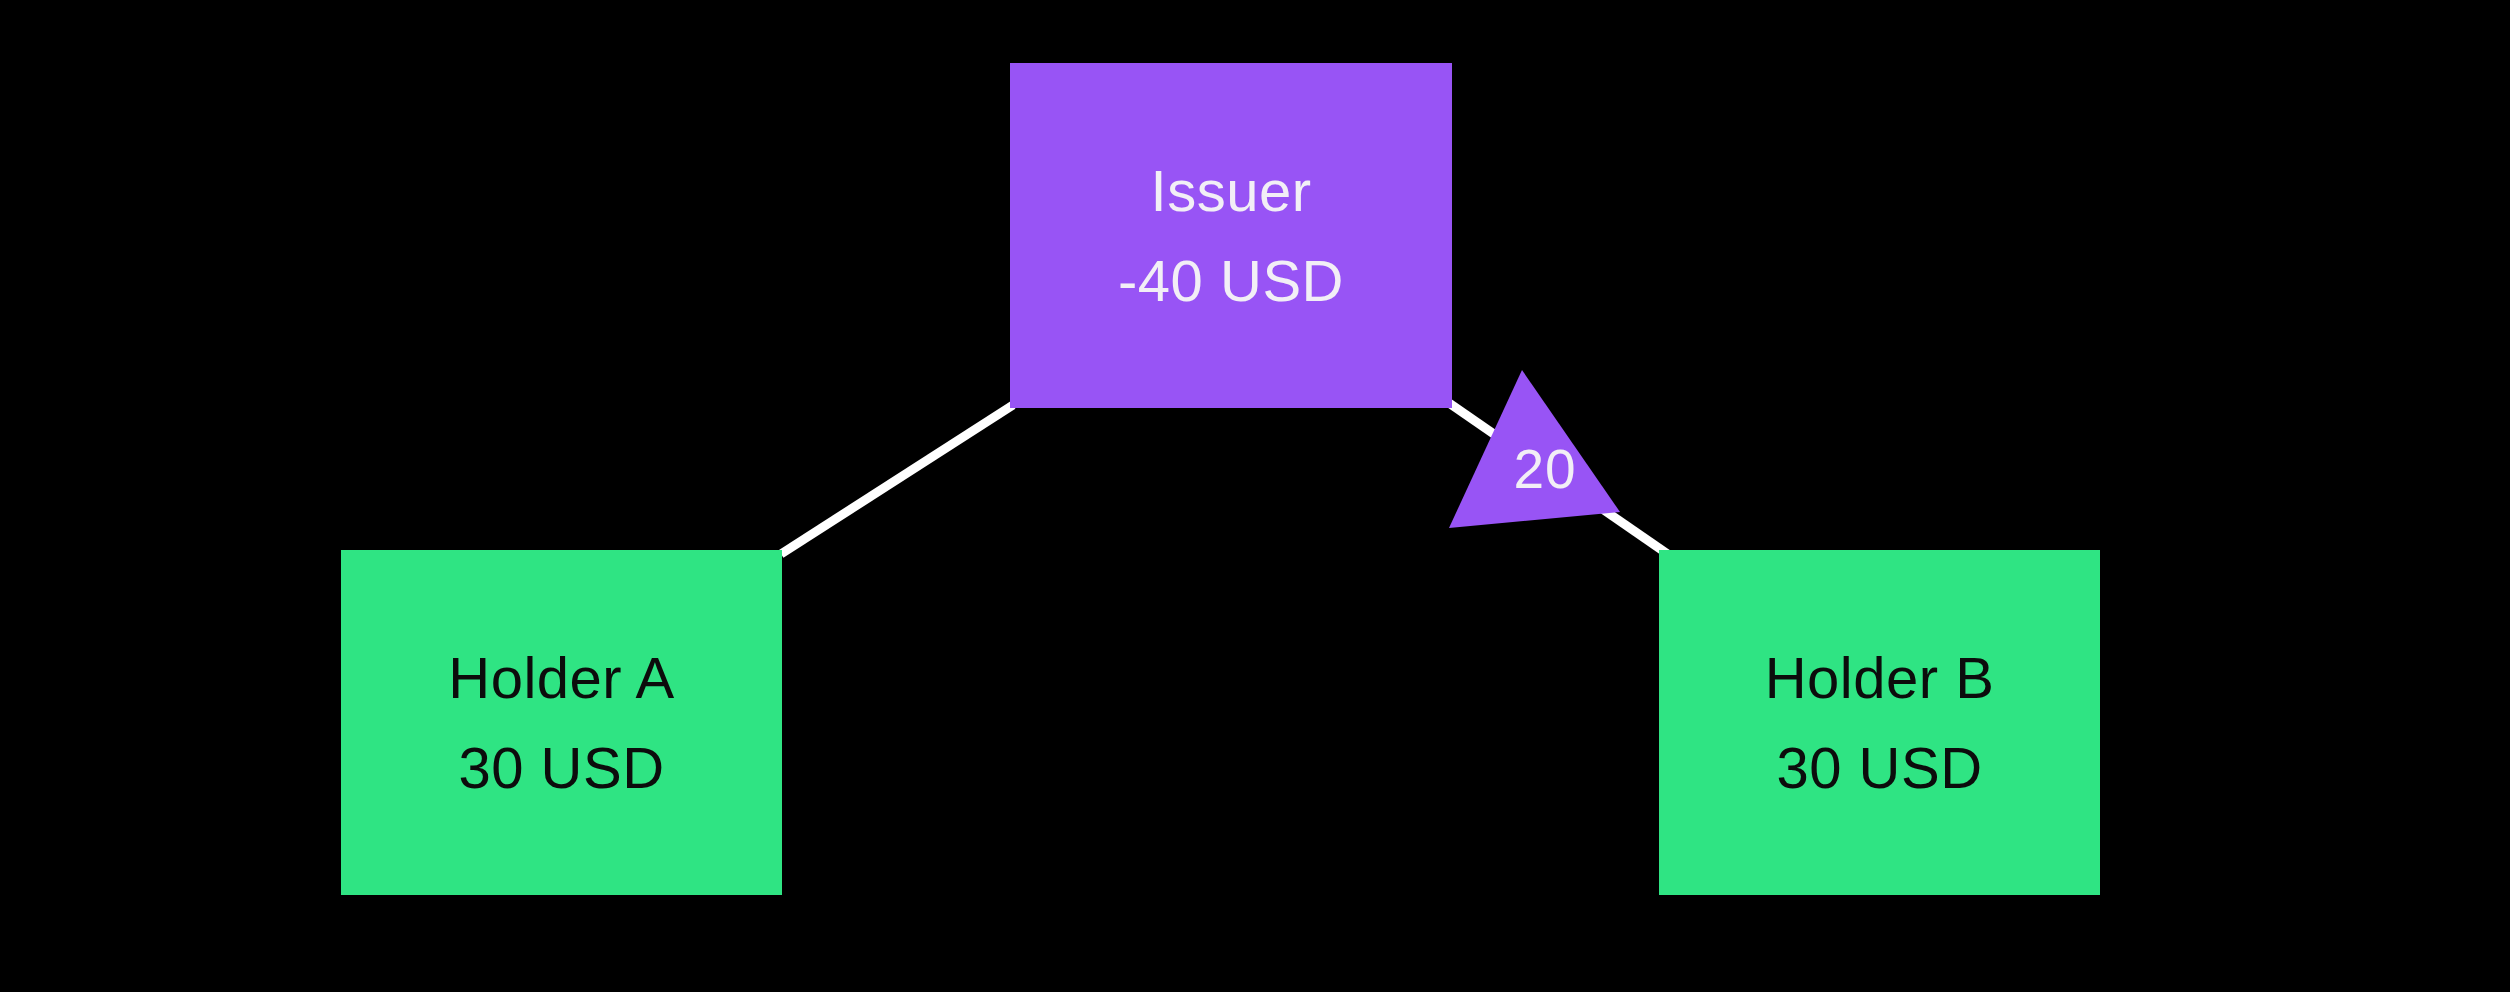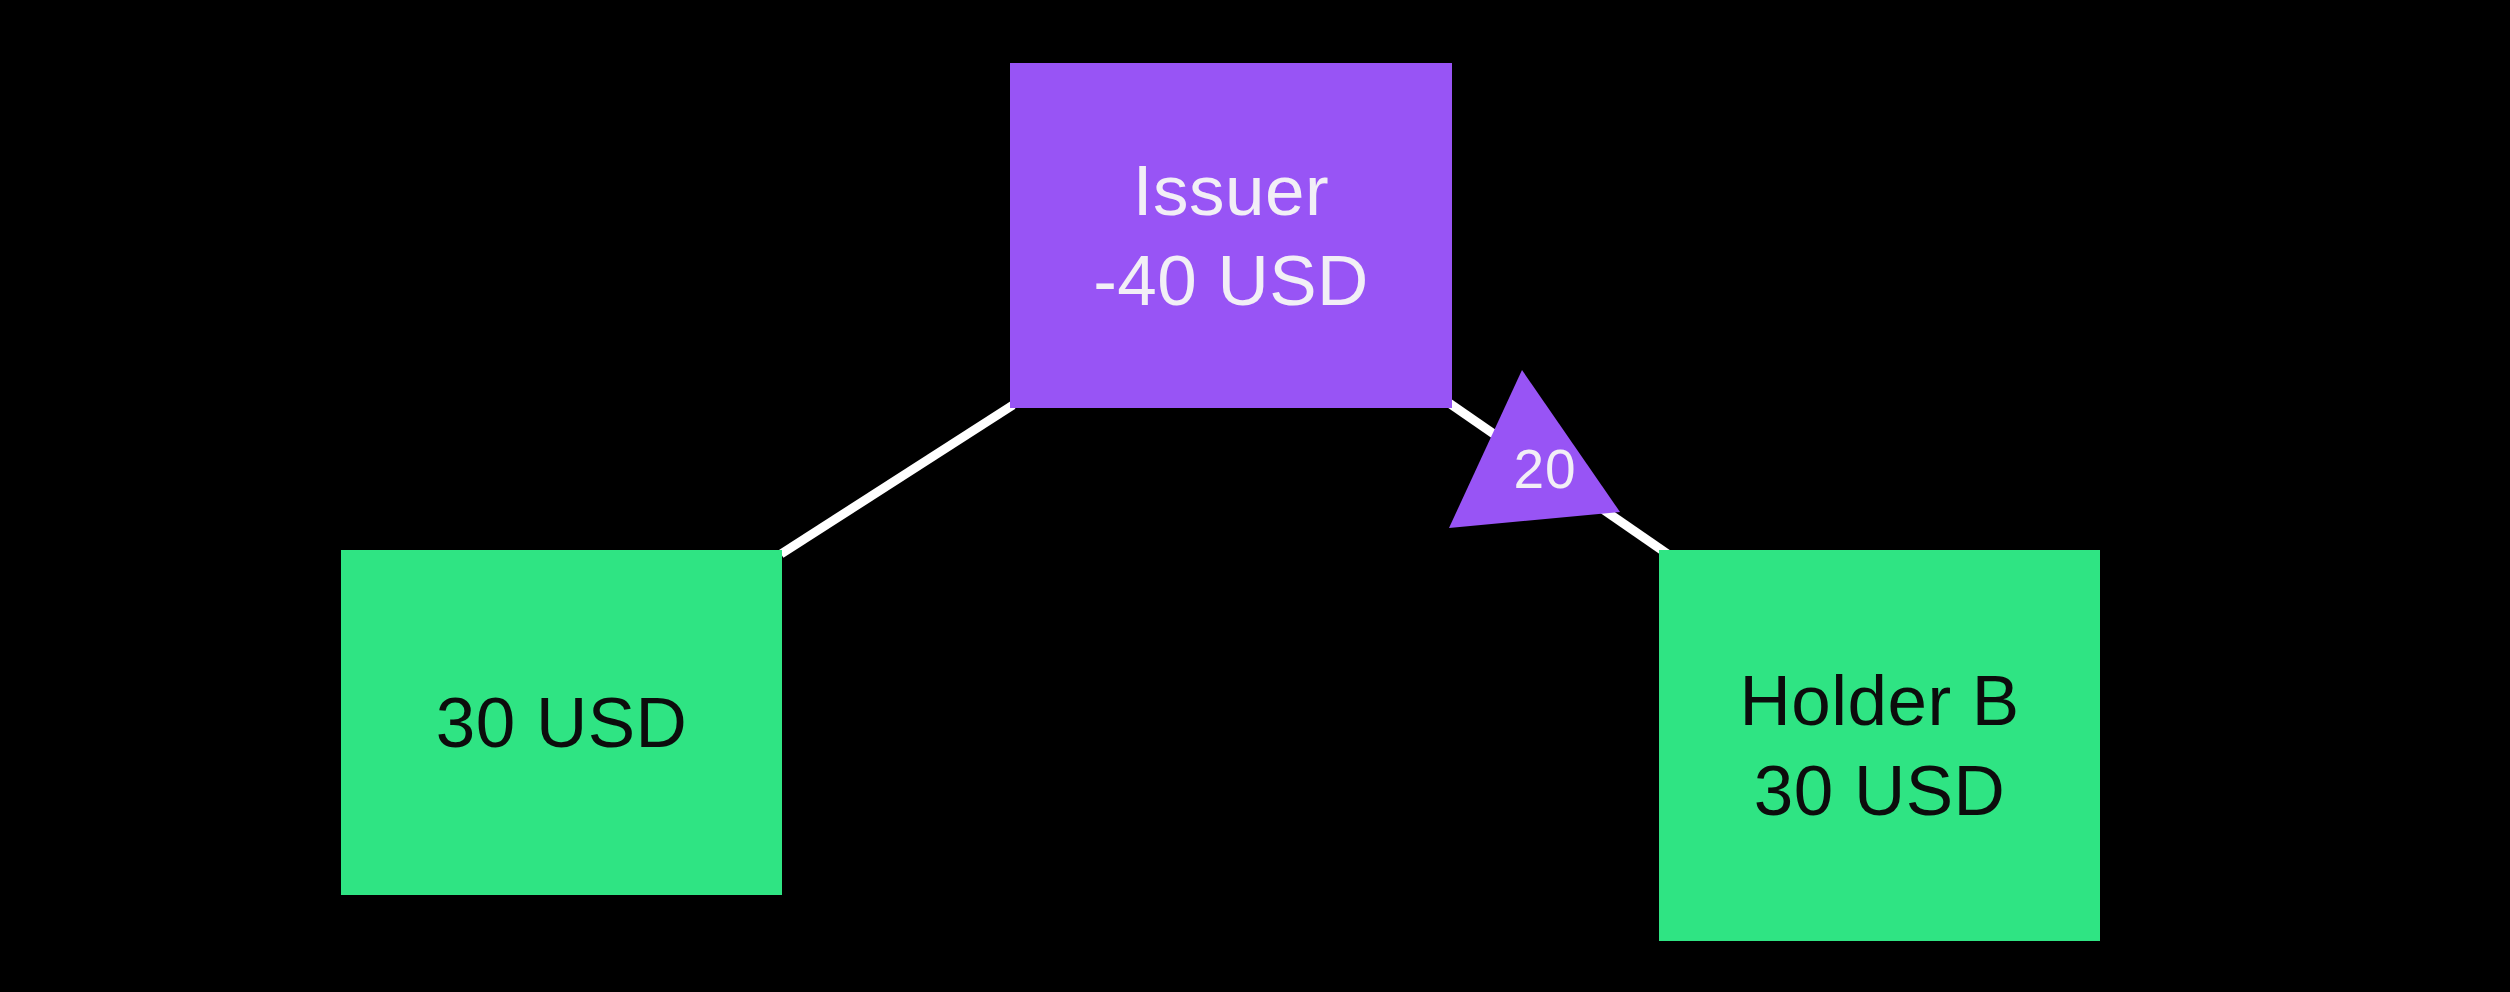--- a/index.html
+++ b/index.html
@@ -38,39 +38,39 @@
   .edge-marker {
     fill: var(--issuer-fill);
   }
   .node {
     position: absolute;
     display: flex;
     flex-direction: column;
     align-items: center;
     justify-content: center;
     text-align: center;
-    font-size: 71px;
+    font-size: 58px;
     line-height: 90px;
     letter-spacing: 0.5px;
   }
   .node--issuer {
     left: 1010px; top: 63px;
     width: 442px; height: 345px;
     background: var(--issuer-fill);
     color: var(--text-on-purple);
   }
   .node--holder-a {
     left: 341px; top: 550px;
     width: 441px; height: 345px;
     background: var(--holder-fill);
     color: var(--text-on-green);
   }
   .node--holder-b {
     left: 1659px; top: 550px;
-    width: 441px; height: 391px;
+    width: 441px; height: 345px;
     background: var(--holder-fill);
     color: var(--text-on-green);
   }
   .edge-label {
     position: absolute;
     left: 1501px; top: 469px;
     transform: translate(-50%, -50%);
     color: var(--text-on-purple);
     font-size: 55px;
     letter-spacing: 1px;
@@ -87,20 +87,21 @@
     <line class="edge-line" x1="1449" y1="403" x2="1669" y2="555"></line>
     <polygon class="edge-marker" points="1522,370 1449,528 1620,512"></polygon>
   </svg>
 
   <div class="node node--issuer">
     <div>Issuer</div>
     <div>-40 USD</div>
   </div>
 
   <div class="node node--holder-a">
+    <div>Holder A</div>
     <div>30 USD</div>
   </div>
 
   <div class="node node--holder-b">
     <div>Holder B</div>
     <div>30 USD</div>
   </div>
 
   <div class="edge-label">20</div>
 

